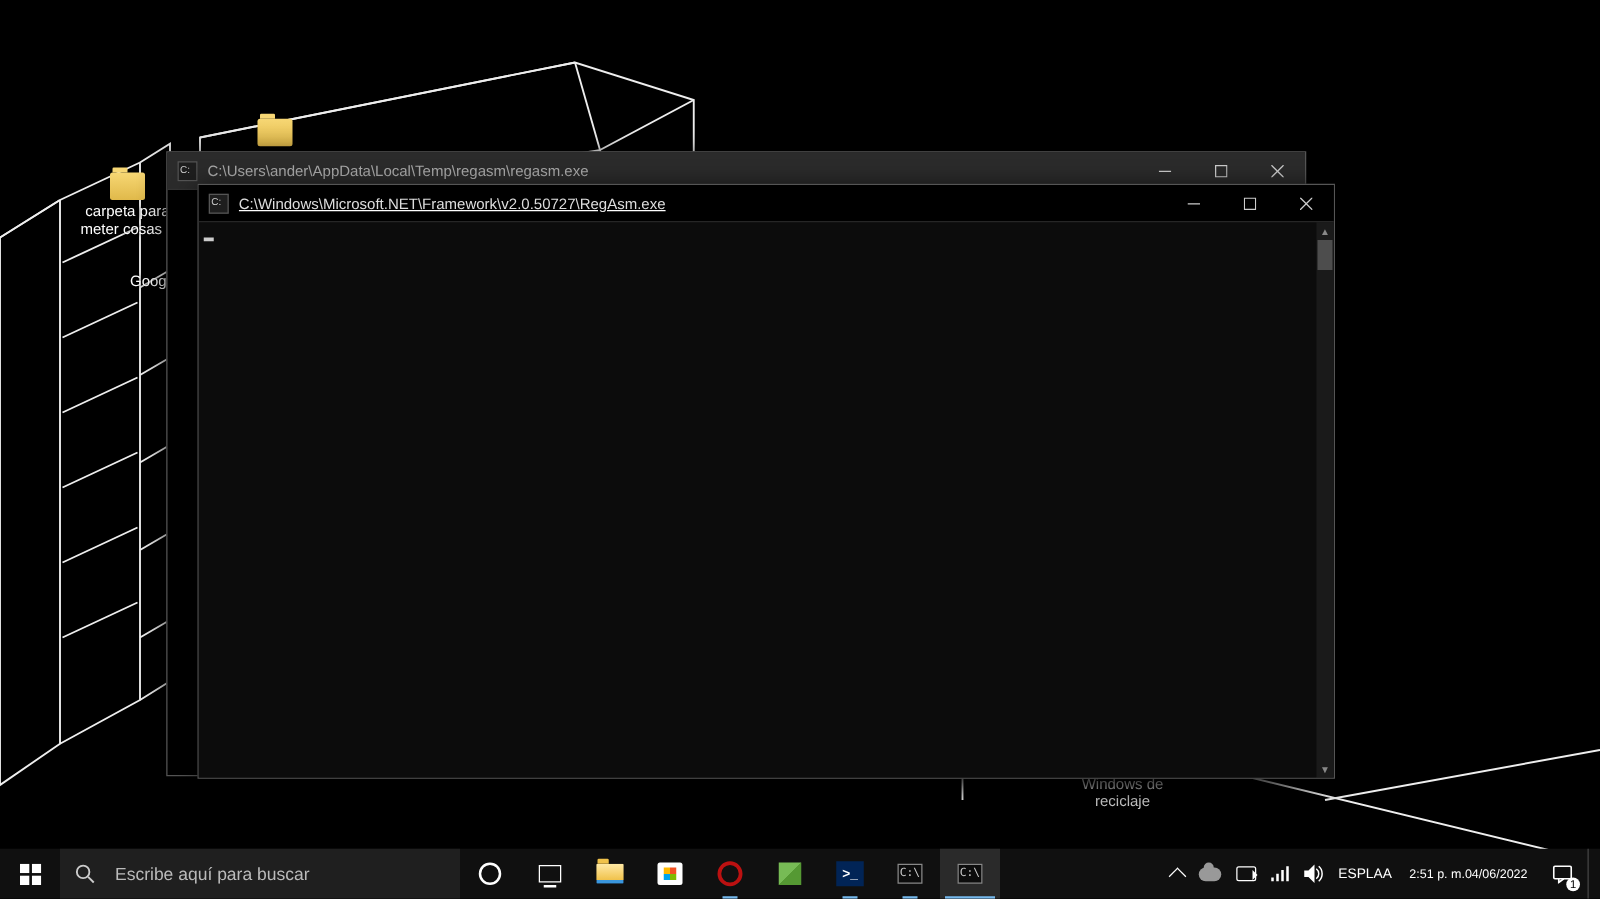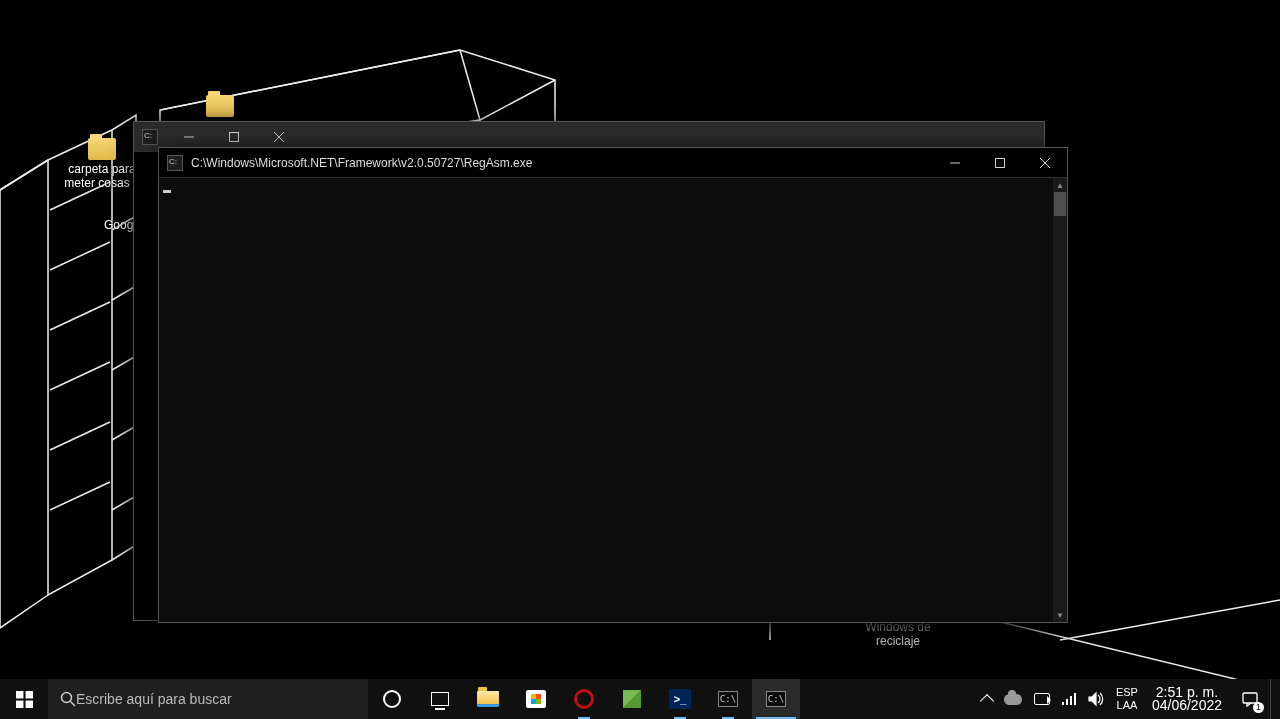--- a/index.html
+++ b/index.html
@@ -28,31 +28,31 @@
   .cursor { display:inline-block; width: 8px; height: 3px; background:#ccc; margin-top:10px; animation: blink 1s steps(1) infinite; }
   @keyframes blink { 50% { opacity: 0; } }
   .scrollbar { position: absolute; top: 30px; right: 0; bottom: 0; width: 14px; background: #1a1a1a; }
   .scrollbar .arrow { height: 14px; display:flex; align-items:center; justify-content:center; color:#888; font-size:8px; }
   .scrollbar .thumb { position:absolute; top:14px; left:1px; right:1px; height:24px; background:#4d4d4d; }
 
   
   .taskbar { position: absolute; left:0; right:0; bottom:0; height: 40px; background: #101010; display:flex; align-items:stretch; color:#fff; font-size:12px; }
   .start { width: 48px; display:flex; align-items:center; justify-content:center; }
   .start svg { width:17px; height:17px; fill:#fff; }
-  .search { width: 320px; background:#1f1f1f; display:flex; align-items:center; padding:0 12px; color:#ccc; gap:0; }
+  .search { width: 320px; background:#1f1f1f; display:flex; align-items:center; padding:0 12px; color:#ccc; gap:16px; }
   .search input { flex:1; background:transparent; border:none; color:#fff; font-size:14px; outline:none; }
   .search input::placeholder { color:#bbb; }
   .task-btn { width: 48px; display:flex; align-items:center; justify-content:center; position:relative; }
   .task-btn.active::after { content:""; position:absolute; bottom:0; left:4px; right:4px; height:2px; background:#76b9ed; }
   .task-btn.running::after { content:""; position:absolute; bottom:0; left:18px; right:18px; height:2px; background:#76b9ed; }
   .task-btn.active { background:#2a2a2a; }
   .tray { margin-left:auto; display:flex; align-items:center; padding:0 4px; gap:0; }
   .tray-item { padding: 0 6px; height:100%; display:flex; align-items:center; justify-content:center; }
-  .clock-block { padding: 0 8px; text-align:right; font-size:14px; line-height:13px; display:flex; flex-direction:column; justify-content:center; height:100%; }
-  .lang-block { padding:0 6px; text-align:center; font-size:11px; line-height:13px; display:flex; flex-direction:column; justify-content:center; height:100%; }
+  .clock-block { padding: 0 8px; text-align:right; font-size:10px; line-height:13px; display:flex; flex-direction:row; justify-content:center; height:100%; }
+  .lang-block { padding:0 6px; text-align:center; font-size:11px; line-height:13px; display:flex; flex-direction:row; justify-content:center; height:100%; }
   .show-desktop { width:6px; border-left:1px solid #444; height:100%; }
   .notif { width:40px; display:flex; align-items:center; justify-content:center; height:100%; position:relative; }
   .notif .badge { position:absolute; bottom:6px; right:6px; background:#fff; color:#000; font-size:9px; border-radius:7px; padding:0 3px; line-height:11px; }
 
   
   .circle-icon { width:18px; height:18px; border:2px solid #fff; border-radius:50%; }
   .taskview-icon { width:18px; height:14px; border:1px solid #fff; position:relative; }
   .taskview-icon::before { content:""; position:absolute; bottom:-5px; left:3px; right:3px; height:2px; background:#fff; }
   .explorer-icon { width:22px; height:16px; background:linear-gradient(#ffe9a6,#f0c24b); border-radius:1px; position:relative; border-bottom:3px solid #3a96dd; }
   .explorer-icon::before { content:""; position:absolute; top:-4px; left:1px; width:9px; height:4px; background:#f0c24b; border-radius:1px 1px 0 0; }
@@ -128,40 +128,41 @@
     <div class="label">Googl</div>
   </div>
   <div class="recycle" style="left:858px; top:588px;">
     <div class="bin"></div>
     <div><span>Windows de</span><br><span>reciclaje</span></div>
   </div>
 
   <div class="console-window inactive" style="left:133px; top:121px; width:912px; height:500px;">
     <div class="titlebar">
       <span class="app-icon"></span>
+      <span class="title">C:\Users\ander\AppData\Local\Temp\regasm\regasm.exe</span>
       <div class="win-btn">
           <svg viewBox="0 0 10 10">
             <line x1="0" y1="5" x2="10" y2="5" stroke="currentColor"></line>
           </svg>
         </div>
       <div class="win-btn">
           <svg viewBox="0 0 10 10">
             <rect x="0.5" y="0.5" width="9" height="9" fill="none" stroke="currentColor"></rect>
           </svg>
         </div>
       <div class="win-btn close">
           <svg viewBox="0 0 10 10">
             <line x1="0" y1="0" x2="10" y2="10" stroke="currentColor"></line>
             <line x1="10" y1="0" x2="0" y2="10" stroke="currentColor"></line>
           </svg>
         </div>
     </div>
   </div>
 
-  <div class="console-window" style="left:158px; top:147px; width:910px; height:476px;">
+  <div class="console-window" style="left:158px; top:147px; width:910px; height:476px;text-decoration:underline;">
     <div class="titlebar">
       <span class="app-icon"></span>
       <span class="title">C:\Windows\Microsoft.NET\Framework\v2.0.50727\RegAsm.exe</span>
       <div class="win-btn">
           <svg viewBox="0 0 10 10">
             <line x1="0" y1="5" x2="10" y2="5" stroke="currentColor"></line>
           </svg>
         </div>
       <div class="win-btn">
           <svg viewBox="0 0 10 10">

